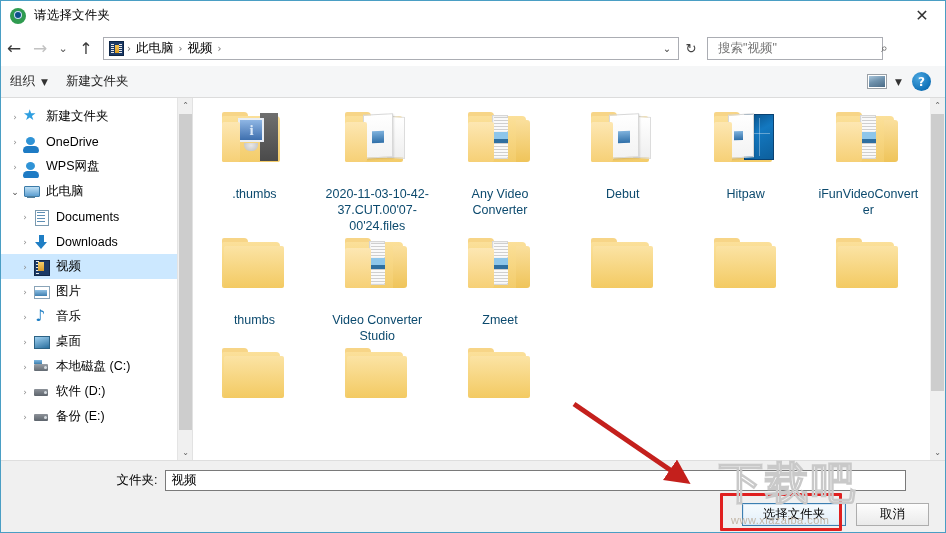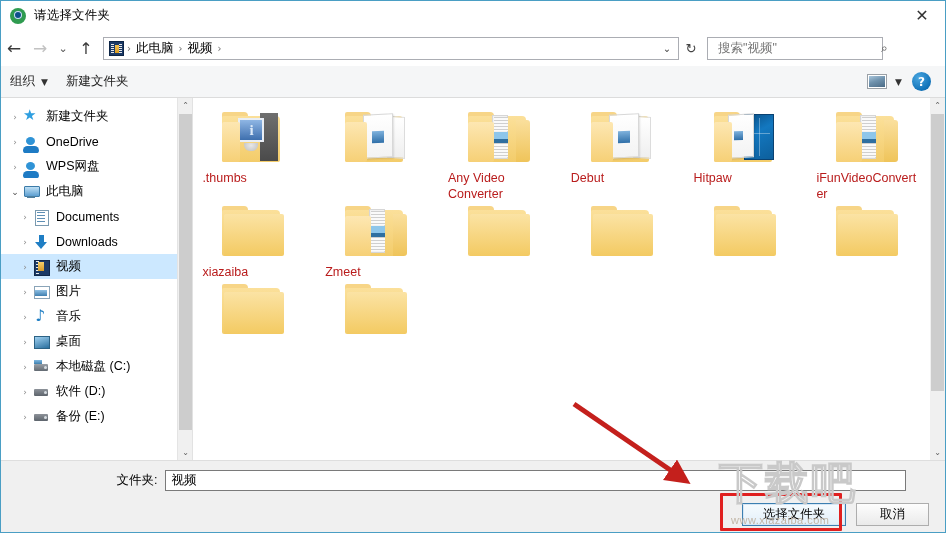--- a/index.html
+++ b/index.html
@@ -249,21 +249,21 @@
     display:flex; flex-wrap:wrap;
     padding-top:10px;
   }
   .fitem {
     width:120px; margin-right:0; padding-top:4px;
     display:flex; flex-direction:column; align-items:center;
     margin-left:0;
   }
   .fitem-wrap { width:122.8px; display:flex; justify-content:center; }
   .fname {
-    margin-top:6px; width:104px; text-align:left; font-size:12.5px; color:#b91c1c;
+    margin-top:22px; width:104px; text-align:center; font-size:12.5px; color:#0c4a6e;
     line-height:16px; word-wrap:break-word; overflow-wrap:anywhere;
   }
 
   
   .folder { position:relative; width:64px; height:52px; }
   .folder .back {
     position:absolute; left:0; top:4px; width:58px; height:46px;
     background:linear-gradient(#fbe09a,#f3cc6a);
     border-radius:2px 4px 2px 2px;
   }
@@ -564,20 +564,21 @@
               <div class="folder">
                 <div class="tab"></div>
                 <div class="back"></div>
                 <div class="sheet2"></div>
                 <div class="sheet">
                   <div class="pg"></div>
                 </div>
                 <div class="front" style="width:22px"></div>
               </div>
             </div>
+            <div class="fname">2020-11-03-10-42-37.CUT.00'07-00'24.files</div>
           </div>
         </div>
         <div class="fitem-wrap">
           <div class="fitem">
             <div>
               <div class="folder">
                 <div class="tab"></div>
                 <div class="back"></div>
                 <div class="rtab"></div>
                 <div class="film">
@@ -639,21 +640,37 @@
         </div>
         <div class="fitem-wrap">
           <div class="fitem">
             <div>
               <div class="folder plain">
                 <div class="tab"></div>
                 <div class="back"></div>
                 <div class="front"></div>
               </div>
             </div>
-            <div class="fname">xiazaiba</div>
+            <div class="fname">thumbs</div>
+          </div>
+        </div>
+        <div class="fitem-wrap">
+          <div class="fitem">
+            <div>
+              <div class="folder">
+                <div class="tab"></div>
+                <div class="back"></div>
+                <div class="rtab"></div>
+                <div class="film">
+                  <div class="shot"></div>
+                </div>
+                <div class="front" style="width:26px"></div>
+              </div>
+            </div>
+            <div class="fname">Video Converter Studio</div>
           </div>
         </div>
         <div class="fitem-wrap">
           <div class="fitem">
             <div>
               <div class="folder">
                 <div class="tab"></div>
                 <div class="back"></div>
                 <div class="rtab"></div>
                 <div class="film">

